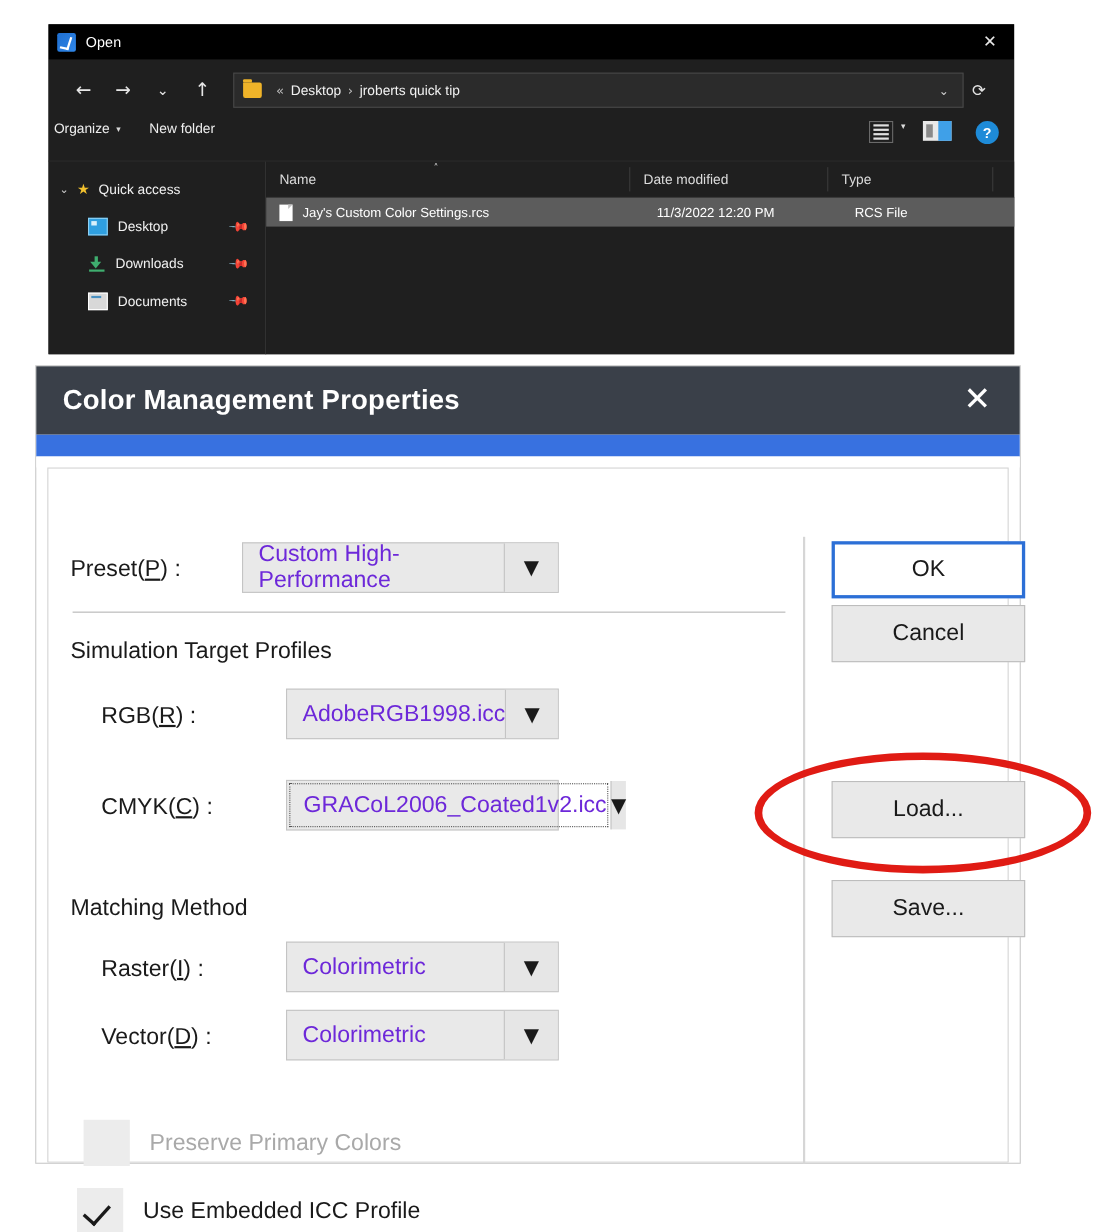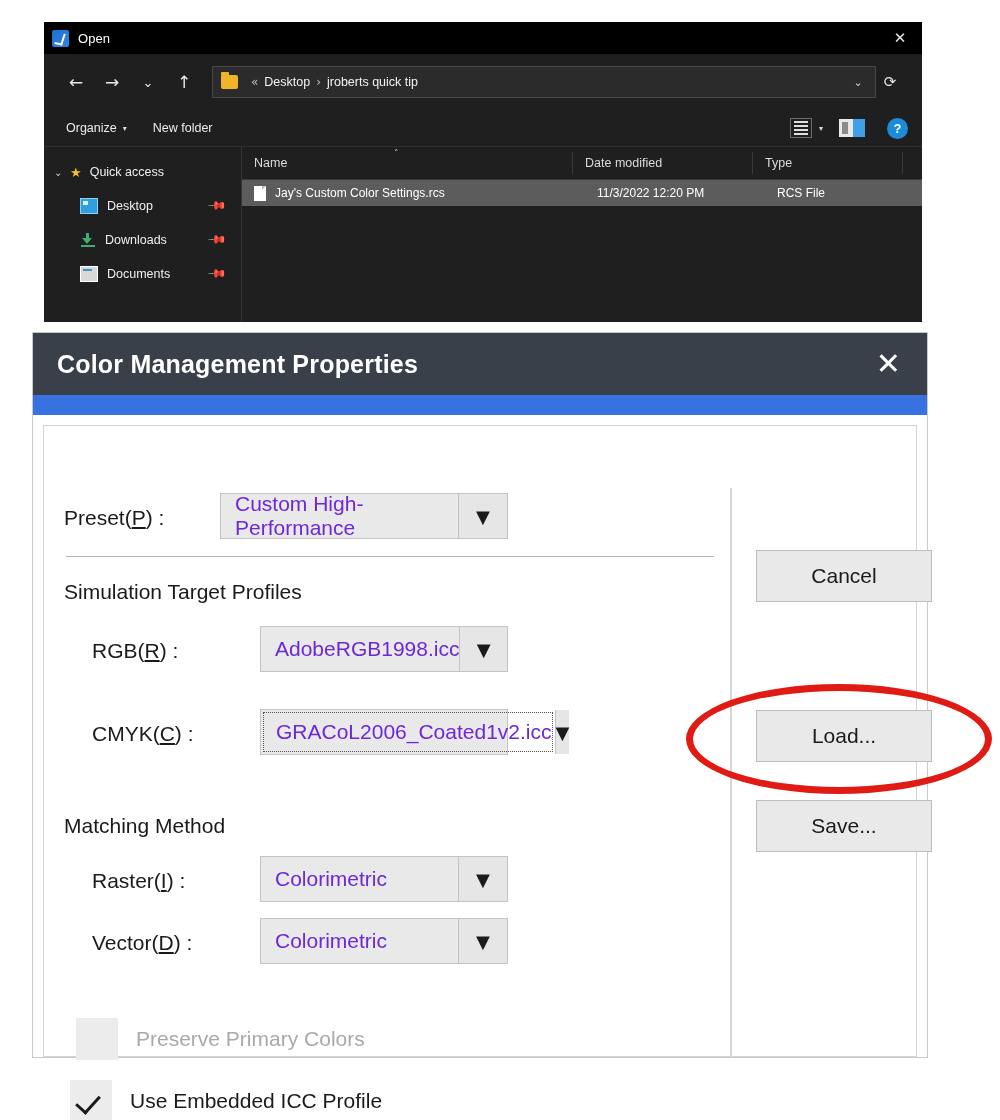--- a/index.html
+++ b/index.html
@@ -168,22 +168,22 @@
   }
   .od-search-ph {
     color: #9a9a9a;
     font-size: 12.5px;
   }
 
   .od-cmdbar {
     height: 36px;
     background: #1f1f1f;
     display: flex;
-    align-items: center;
-    padding: 0 14px 0 22px;
+    align-items: flex-start;
+    padding: 0 14px 0 5px;
     border-bottom: 1px solid #2e2e2e;
   }
   .od-cmd {
     font-size: 12.5px;
     color: #ededed;
     margin-right: 26px;
     display: flex;
     align-items: center;
     gap: 6px;
   }
@@ -711,20 +711,23 @@
         <span class="chk"></span>
         <span class="chk-label disabled">Preserve Primary Colors</span>
       </div>
       <div class="chk-row" style="left:26px; top:654px;">
         <span class="chk checked"></span>
         <span class="chk-label">Use Embedded ICC Profile</span>
       </div>
 
       <div class="vr" style="left:686px; top:62px; height:570px;"></div>
 
+      <div class="btn primary" style="left:712px; top:66px; width:176px;">
+        <span>OK</span>
+      </div>
       <div class="btn" style="left:712px; top:124px; width:176px;">
         <span>Cancel</span>
       </div>
       <div class="btn" style="left:712px; top:284px; width:176px;">
         <span>Load...</span>
       </div>
       <div class="btn" style="left:712px; top:374px; width:176px;">
         <span>Save...</span>
       </div>
     </div>

